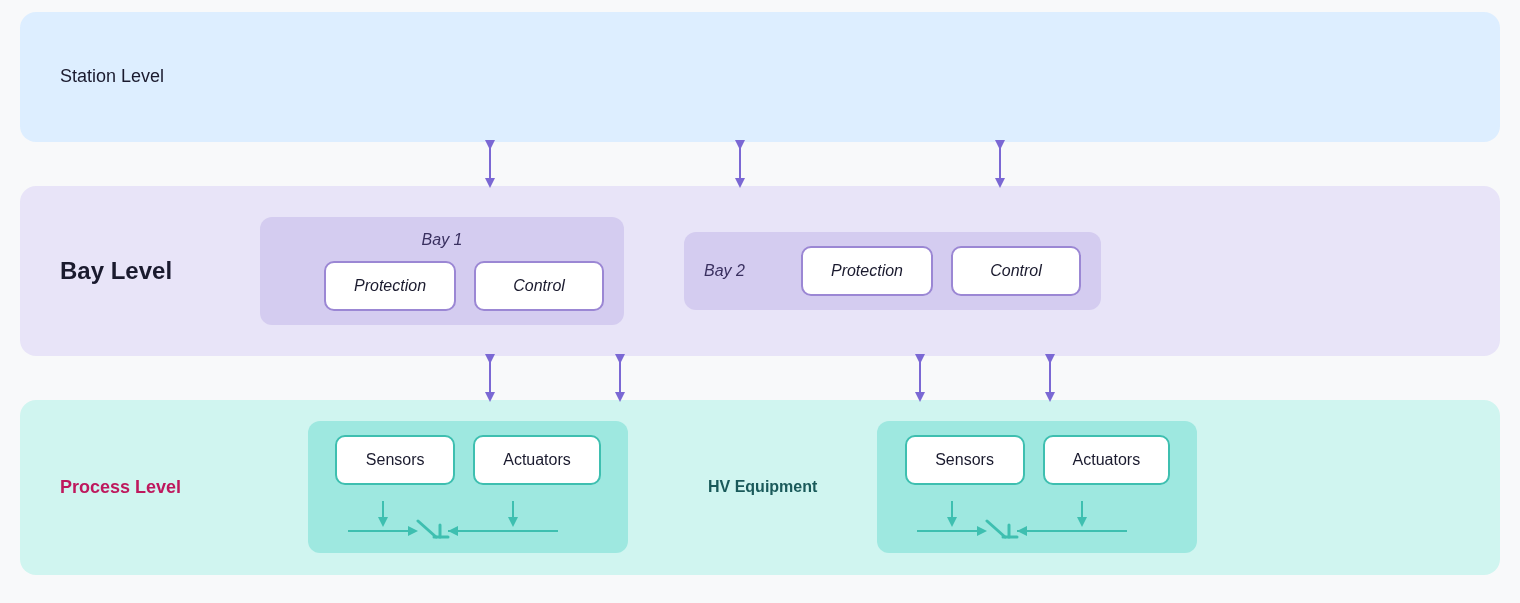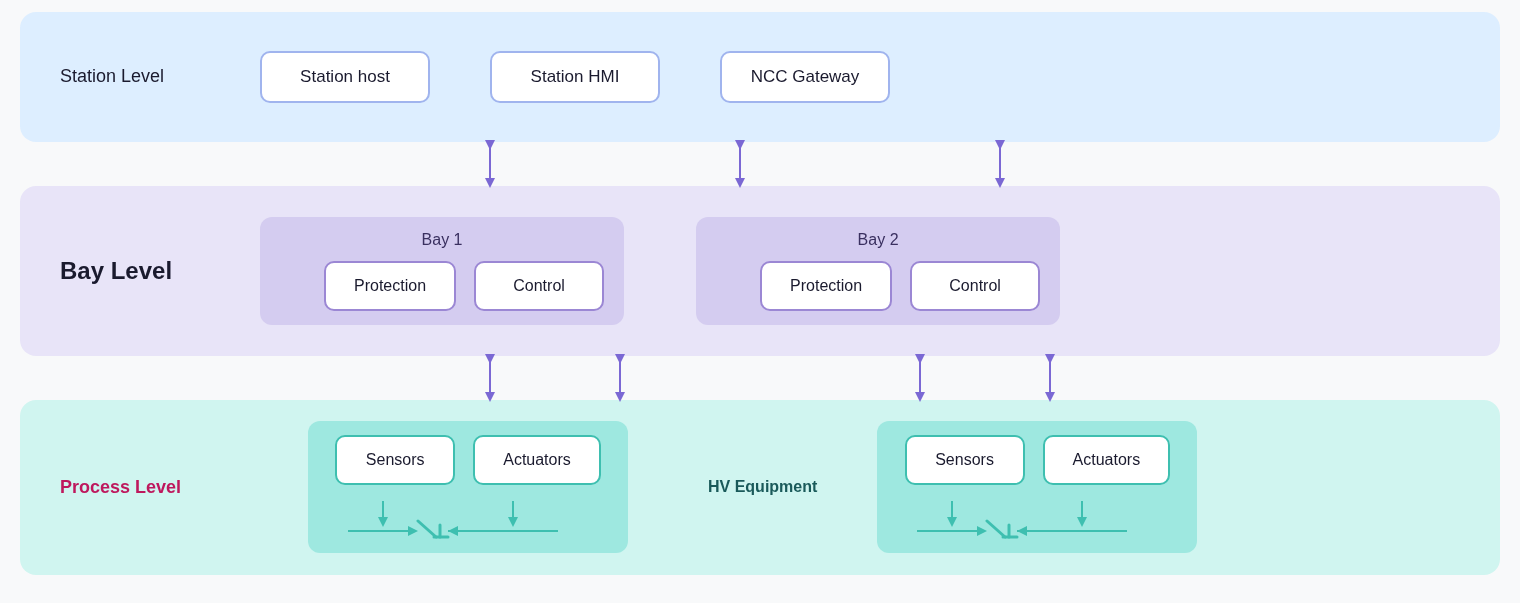--- a/index.html
+++ b/index.html
@@ -76,20 +76,21 @@
     
     .bay-container {
       background: #d4ccf0;
       border-radius: 12px;
       padding: 14px 20px;
       display: flex;
       flex-direction: column;
       align-items: center;
       gap: 12px;
       min-width: 320px;
+      font-style: italic;
     }
     .bay-label {
       font-size: 16px;
       color: #3a3060;
       font-weight: 500;
     }
     .bay-boxes {
       display: flex;
       gap: 18px;
       padding-left: 44px;
@@ -140,52 +141,41 @@
     }
   </style>
 </head>
 <body>
 
 <div class="diagram-wrapper">
   <div class="levels-stack">
 
     <div class="level station-level" style="background:#ddeeff; min-height:130px; border-radius:16px; display:flex; align-items:center; padding:18px 40px;">
       <div class="level-label" style="font-size:18px;font-weight:400;width:200px;color:#1a1a2e;">Station Level</div>
-      <div class="level-content" style="display:flex;align-items:center;gap:60px;flex:1;justify-content:flex-start;">
-        <div class="box" style="border-color:#a0b4ee;min-width:170px;font-size:17px;">
-          <span>Station host</span>
-        </div>
-        <div class="box" style="border-color:#a0b4ee;min-width:170px;font-size:17px;">
-          <span>Station HMI</span>
-        </div>
-        <div class="box" style="border-color:#a0b4ee;min-width:170px;font-size:17px;">
-          <span>NCC Gateway</span>
-        </div>
-      </div>
     </div>
 
     <div class="gap-row" style="height:44px;"></div>
 
     <div class="level bay-level" style="background:#e8e4f8; min-height:170px; border-radius:16px; display:flex; align-items:center; padding:18px 40px;">
       <div class="level-label" style="font-size:24px;font-weight:700;width:200px;color:#1a1a2e;">Bay Level</div>
       <div class="level-content" style="display:flex;align-items:center;gap:60px;flex:1;">
 
         <div class="bay-container" style="background:#d4ccf0;border-radius:12px;padding:14px 20px;display:flex;flex-direction:column;align-items:center;gap:12px;min-width:320px;">
           <div class="bay-label" style="font-size:16px;color:#3a3060;font-weight:500;">Bay 1</div>
           <div class="bay-boxes" style="display:flex;gap:18px;">
             <div class="box box-purple" style="border-color:#9b87d4;min-width:130px;font-size:16px;">
               <span>Protection</span>
             </div>
             <div class="box box-purple" style="border-color:#9b87d4;min-width:130px;font-size:16px;">
               <span>Control</span>
             </div>
           </div>
         </div>
 
-        <div class="bay-container" style="background:#d4ccf0;border-radius:12px;padding:14px 20px;display:flex;flex-direction:column;align-items:center;gap:12px;min-width:320px;margin-left:12px;">
+        <div class="bay-container" style="background:#d4ccf0;border-radius:12px;padding:14px 20px;display:flex;flex-direction:row;align-items:center;gap:12px;min-width:320px;">
           <div class="bay-label" style="font-size:16px;color:#3a3060;font-weight:500;">Bay 2</div>
           <div class="bay-boxes" style="display:flex;gap:18px;">
             <div class="box box-purple" style="border-color:#9b87d4;min-width:130px;font-size:16px;">
               <span>Protection</span>
             </div>
             <div class="box box-purple" style="border-color:#9b87d4;min-width:130px;font-size:16px;">
               <span>Control</span>
             </div>
           </div>
         </div>

